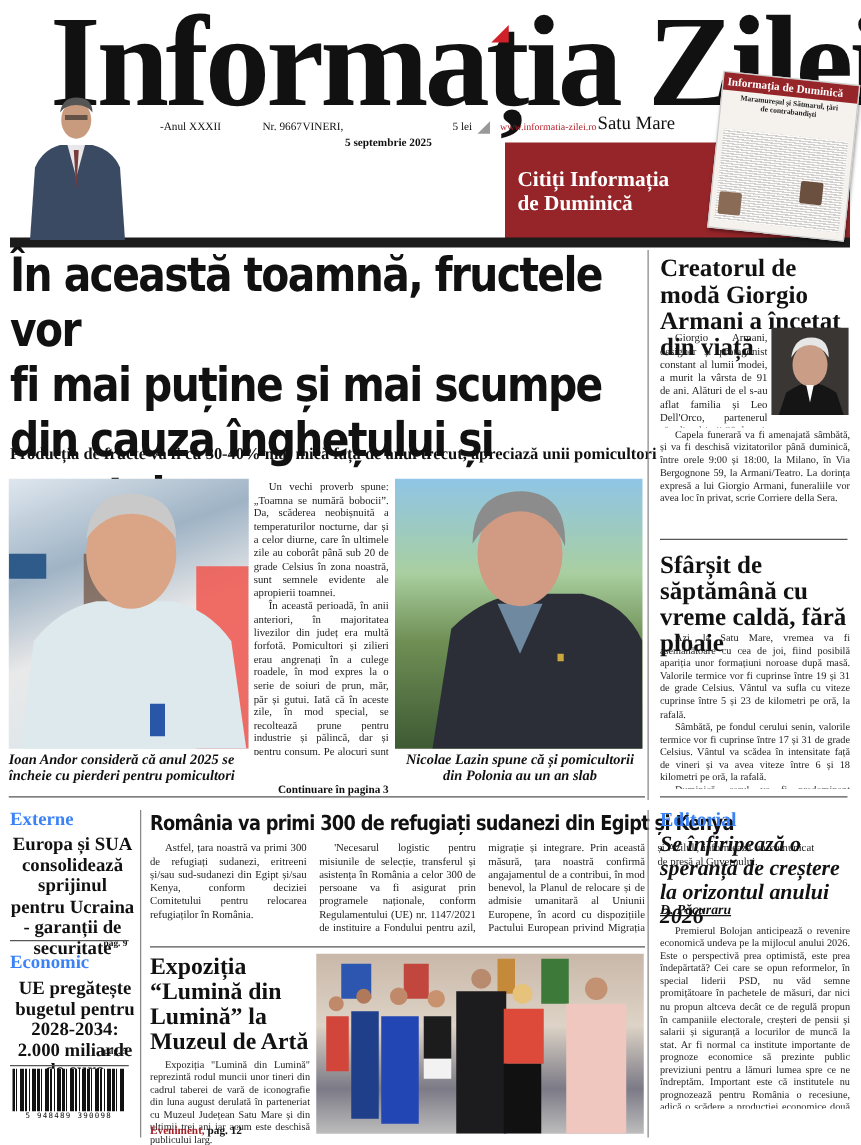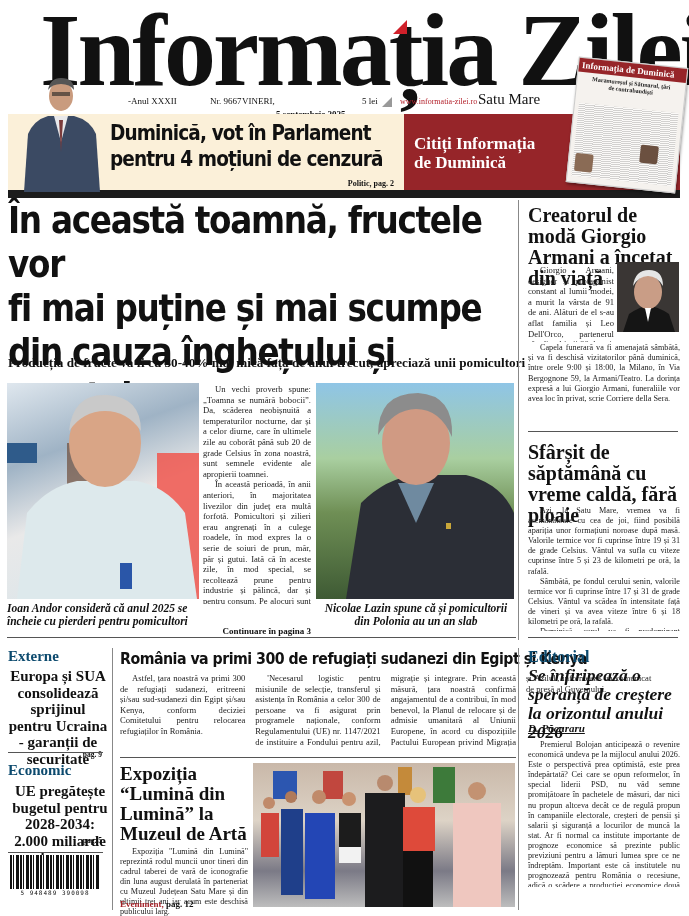--- a/index.html
+++ b/index.html
@@ -70,21 +70,21 @@
   .article-text p { text-indent: 12px; }
   .cont-link { font-weight: bold; text-align: right; font-size: 9px; }
 
   .caption { font-style: italic; font-weight: bold; font-size: 11.5px; line-height: 13px; }
 
   .rule { height: 1px; background: #555; }
   .vrule { width: 1px; background: #888; }
 
   
   .rc-title { font-weight: bold; font-size: 20px; line-height: 21px; color: #111; }
-  .section-label { color: #0c4a6e; font-weight: bold; font-size: 15px; }
+  .section-label { color: #3b82f6; font-weight: bold; font-size: 15px; }
   .small-title { font-weight: bold; font-size: 15px; line-height: 16.5px; text-align: center; }
   .pag { font-size: 7.5px; font-weight: bold; text-align: right; }
 
   .refugee-head { left: 120px; top: 649px; width: 396px;
     font-family: "DejaVu Sans", sans-serif; font-weight: bold; font-size: 16.5px; letter-spacing: -0.6px;
     white-space: nowrap; transform: scaleX(0.86); transform-origin: left top; }
   .cols3 { left: 120px; top: 673px; width: 396px; column-count: 3; column-gap: 10px; font-size: 8.6px; line-height: 10.6px; height: 80px; }
 
   .barcode { left: 10px; top: 855px; width: 90px; height: 44px; }
   .barcode-bars { height: 34px; background:
@@ -103,27 +103,20 @@
 <div class="abs meta-row" style="left:128px;">-Anul XXXII</div>
 <div class="abs meta-row" style="left:210px;">Nr. 9667</div>
 <div class="abs meta-row" style="left:242px;">VINERI,</div>
 <div class="abs meta-row" style="left:276px;font-weight:bold;margin-top:13px;">5 septembrie 2025</div>
 <div class="abs meta-row" style="left:362px;">5 lei</div>
 <div class="abs price-tick"></div>
 <div class="abs meta-row site-url" style="left:400px;top:97px;">www.informatia-zilei.ro</div>
 <div class="abs meta-row city" style="left:478px;top:91px;">Satu Mare</div>
 
 <div class="abs banner">
-  <div class="banner-left">
-    <div class="banner-headline">
-      <div>Duminică, vot în Parlament</div>
-      <div>pentru 4 moțiuni de cenzură</div>
-    </div>
-    <div class="banner-ref">Politic, pag. 2</div>
-  </div>
   <div class="banner-right">
     <div class="banner-cta">
       <div>Citiți Informația</div>
       <div>de Duminică</div>
     </div>
   </div>
 </div>
 <div class="abs banner-bottom-bar"></div>
 
 <svg class="abs person" viewBox="0 0 86 120">

